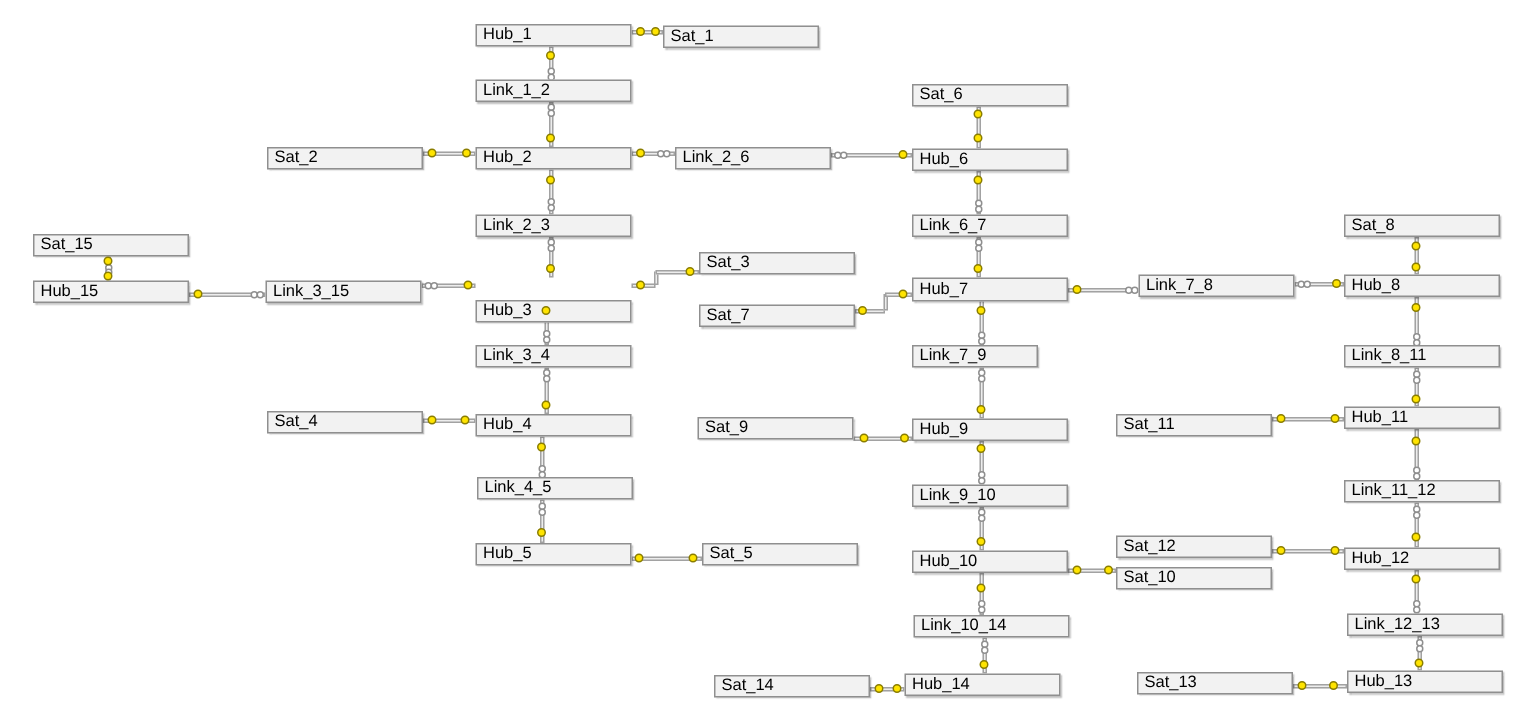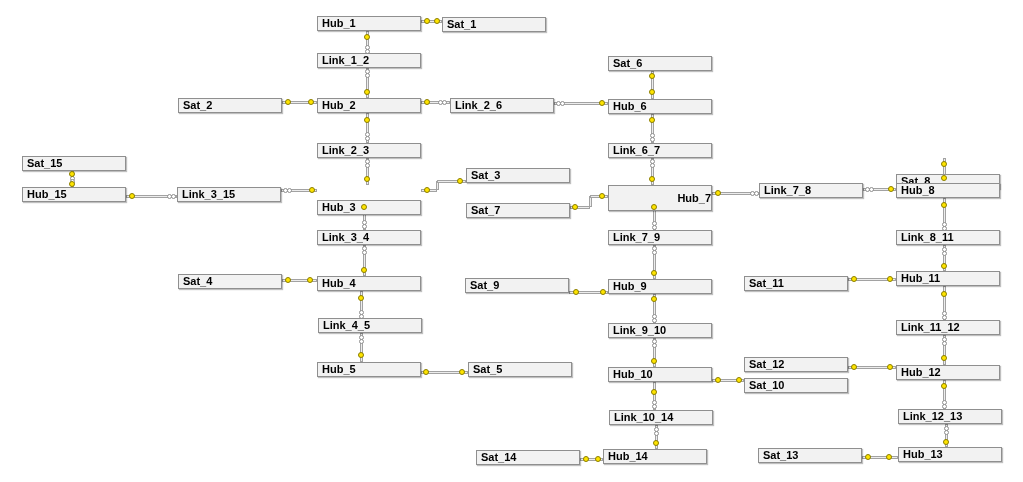--- a/index.html
+++ b/index.html
@@ -8,21 +8,21 @@
     overflow:hidden;font-family:"Liberation Sans",sans-serif;
   }
   .node{
     position:absolute;box-sizing:border-box;
     background:#f2f2f2;border:1px solid #8f8f8f;
     box-shadow:1px 1px 1px rgba(0,0,0,0.25);
     display:flex;align-items:center;padding-left:4px;
     z-index:3;
   }
   .node .label{
-    font-weight:bold;font-size:11px;color:#000;
+    font-weight:normal;font-size:11px;color:#000;
     line-height:1;white-space:nowrap;letter-spacing:0;
   }
   .wire{
     position:absolute;box-sizing:border-box;
     background:#ededed;border:1px solid #a2a2a2;
     z-index:1;
   }
   .port{
     position:absolute;box-sizing:border-box;width:6px;height:6px;
     border-radius:50%;background:#ffe400;border:1px solid #8a7d00;
@@ -242,36 +242,36 @@
     </div>
     <div class="node node-hub" style="left: 317px; top: 200px; width: 104px; height: 15px;">
       <span class="label">Hub_3</span>
     </div>
     <div class="node node-sat" style="left: 466px; top: 168px; width: 104px; height: 15px;">
       <span class="label">Sat_3</span>
     </div>
     <div class="node node-sat" style="left: 466px; top: 203px; width: 104px; height: 15px;">
       <span class="label">Sat_7</span>
     </div>
-    <div class="node node-hub" style="left: 608px; top: 185px; width: 104px; height: 26px; justify-content: flex-end;">
+    <div class="node node-hub" style="left: 608px; top: 185px; width: 104px; height: 16px;">
       <span class="label">Hub_7</span>
     </div>
     <div class="node node-link" style="left: 759px; top: 183px; width: 104px; height: 15px;">
       <span class="label">Link_7_8</span>
     </div>
-    <div class="node node-sat" style="left: 896px; top: 143px; width: 104px; height: 15px; margin-top: 31px;">
+    <div class="node node-sat" style="left: 896px; top: 143px; width: 104px; height: 15px;">
       <span class="label">Sat_8</span>
     </div>
     <div class="node node-hub" style="left: 896px; top: 183px; width: 104px; height: 15px;">
       <span class="label">Hub_8</span>
     </div>
     <div class="node node-link" style="left: 317px; top: 230px; width: 104px; height: 15px;">
       <span class="label">Link_3_4</span>
     </div>
-    <div class="node node-link" style="left: 608px; top: 230px; width: 104px; height: 15px;">
+    <div class="node node-link" style="left: 608px; top: 230px; width: 84px; height: 15px;">
       <span class="label">Link_7_9</span>
     </div>
     <div class="node node-link" style="left: 896px; top: 230px; width: 104px; height: 15px;">
       <span class="label">Link_8_11</span>
     </div>
     <div class="node node-sat" style="left: 178px; top: 274px; width: 104px; height: 15px;">
       <span class="label">Sat_4</span>
     </div>
     <div class="node node-hub" style="left: 317px; top: 276px; width: 104px; height: 15px;">
       <span class="label">Hub_4</span>

